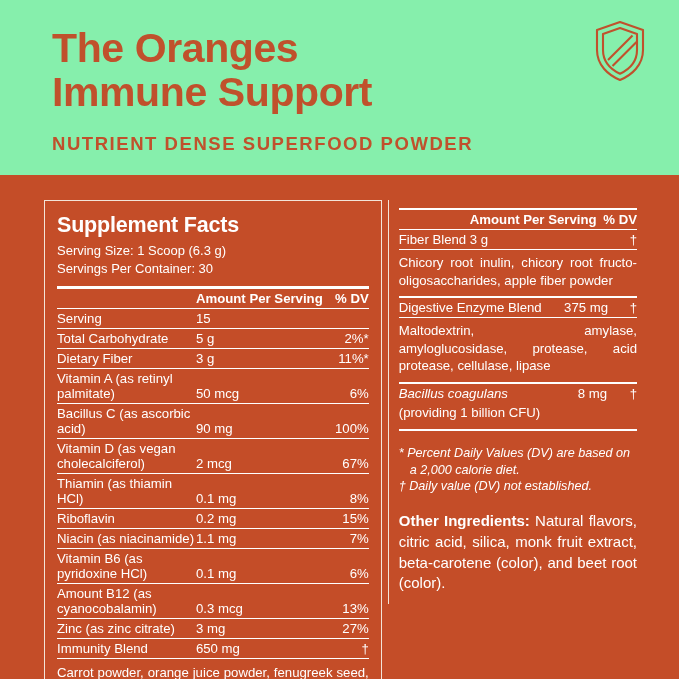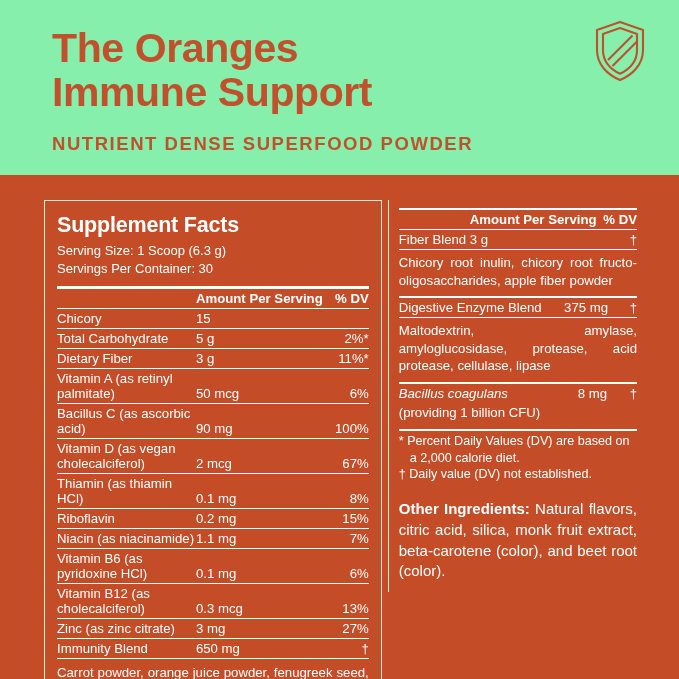--- a/index.html
+++ b/index.html
@@ -124,21 +124,22 @@
     padding-top: 4px;
   }
   .blend-body-left {
     text-align: justify;
     padding-top: 5px;
   }
 
   .footnote {
     font-size: 12.6px;
     line-height: 1.34;
-    padding-top: 2px;
+    padding-top: 14px;
+    font-style: italic;
   }
   .footnote .hang {
     padding-left: 11px;
     text-indent: -11px;
   }
 
   .other-ing {
     font-size: 15px;
     line-height: 1.38;
     text-align: justify;
@@ -174,21 +175,21 @@
 
     <table class="facts">
       <tbody>
           <tr class="hdr-row">
         <td class="c-name"></td>
         <td class="c-amt bold">Amount Per Serving</td>
         <td class="c-dv bold">% DV</td>
       </tr>
 
       <tr>
-        <td class="c-name">Chicory</td>
+        <td class="c-name">Serving</td>
         <td class="c-amt">15</td>
         <td class="c-dv"></td>
       </tr>
       <tr>
         <td class="c-name">Total Carbohydrate</td>
         <td class="c-amt">5 g</td>
         <td class="c-dv">2%*</td>
       </tr>
       <tr>
         <td class="c-name indent">Dietary Fiber</td>
@@ -224,21 +225,21 @@
         <td class="c-name">Niacin (as niacinamide)</td>
         <td class="c-amt">1.1 mg</td>
         <td class="c-dv">7%</td>
       </tr>
       <tr>
         <td class="c-name">Vitamin B6 (as pyridoxine HCl)</td>
         <td class="c-amt">0.1 mg</td>
         <td class="c-dv">6%</td>
       </tr>
       <tr>
-        <td class="c-name">Vitamin B12 (as cholecalciferol)</td>
+        <td class="c-name">Amount B12 (as cyanocobalamin)</td>
         <td class="c-amt">0.3 mcg</td>
         <td class="c-dv">13%</td>
       </tr>
       <tr>
         <td class="c-name">Zinc (as zinc citrate)</td>
         <td class="c-amt">3 mg</td>
         <td class="c-dv">27%</td>
       </tr>
       <tr>
         <td class="c-name">Immunity Blend</td>

